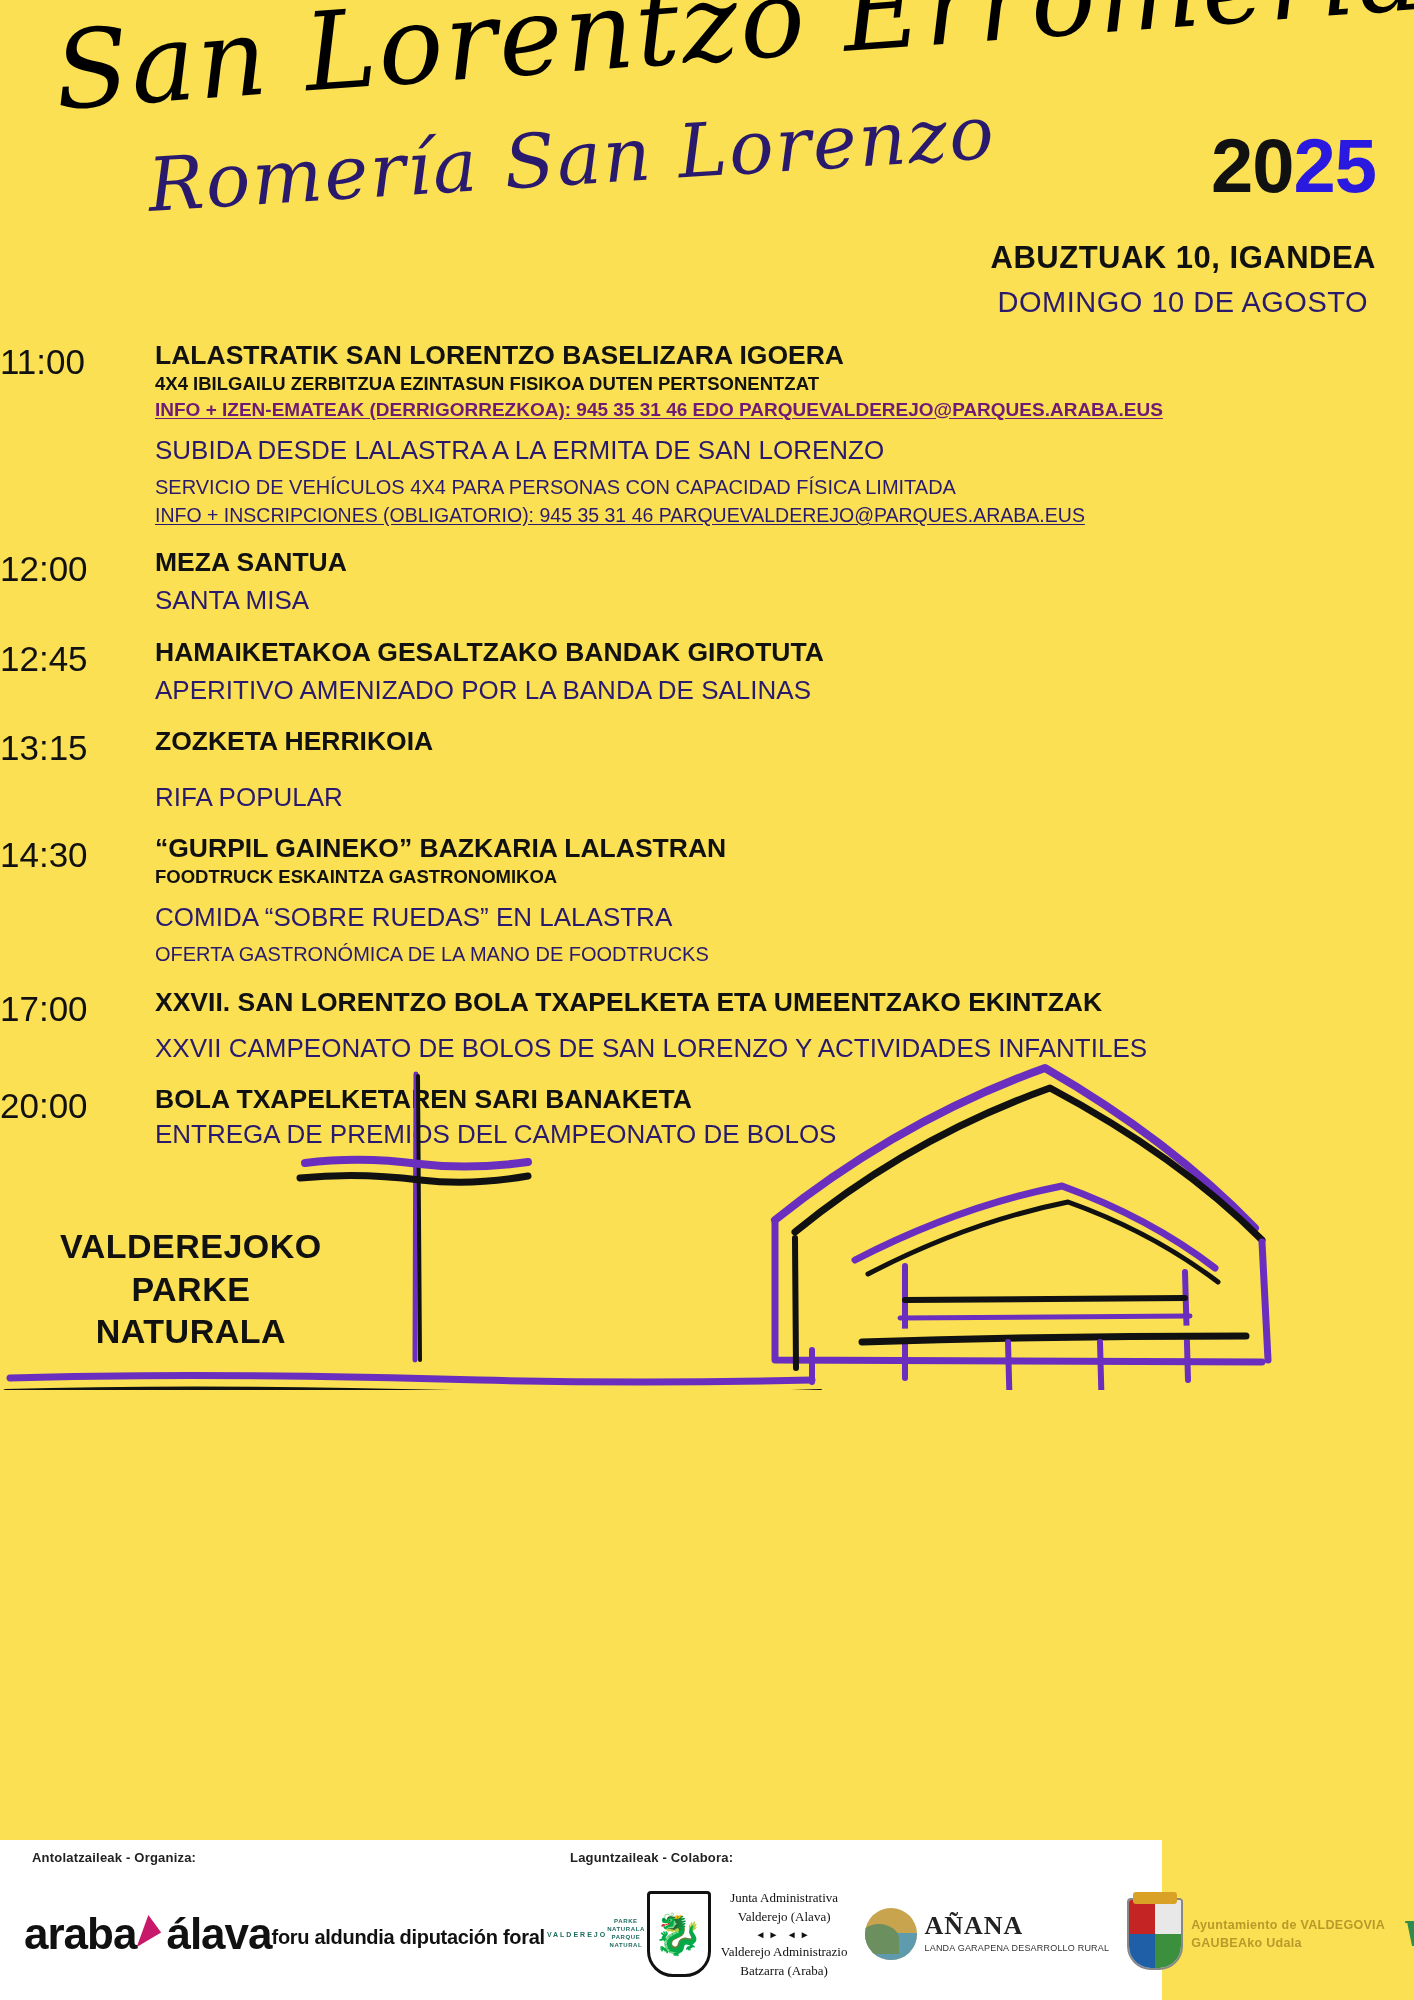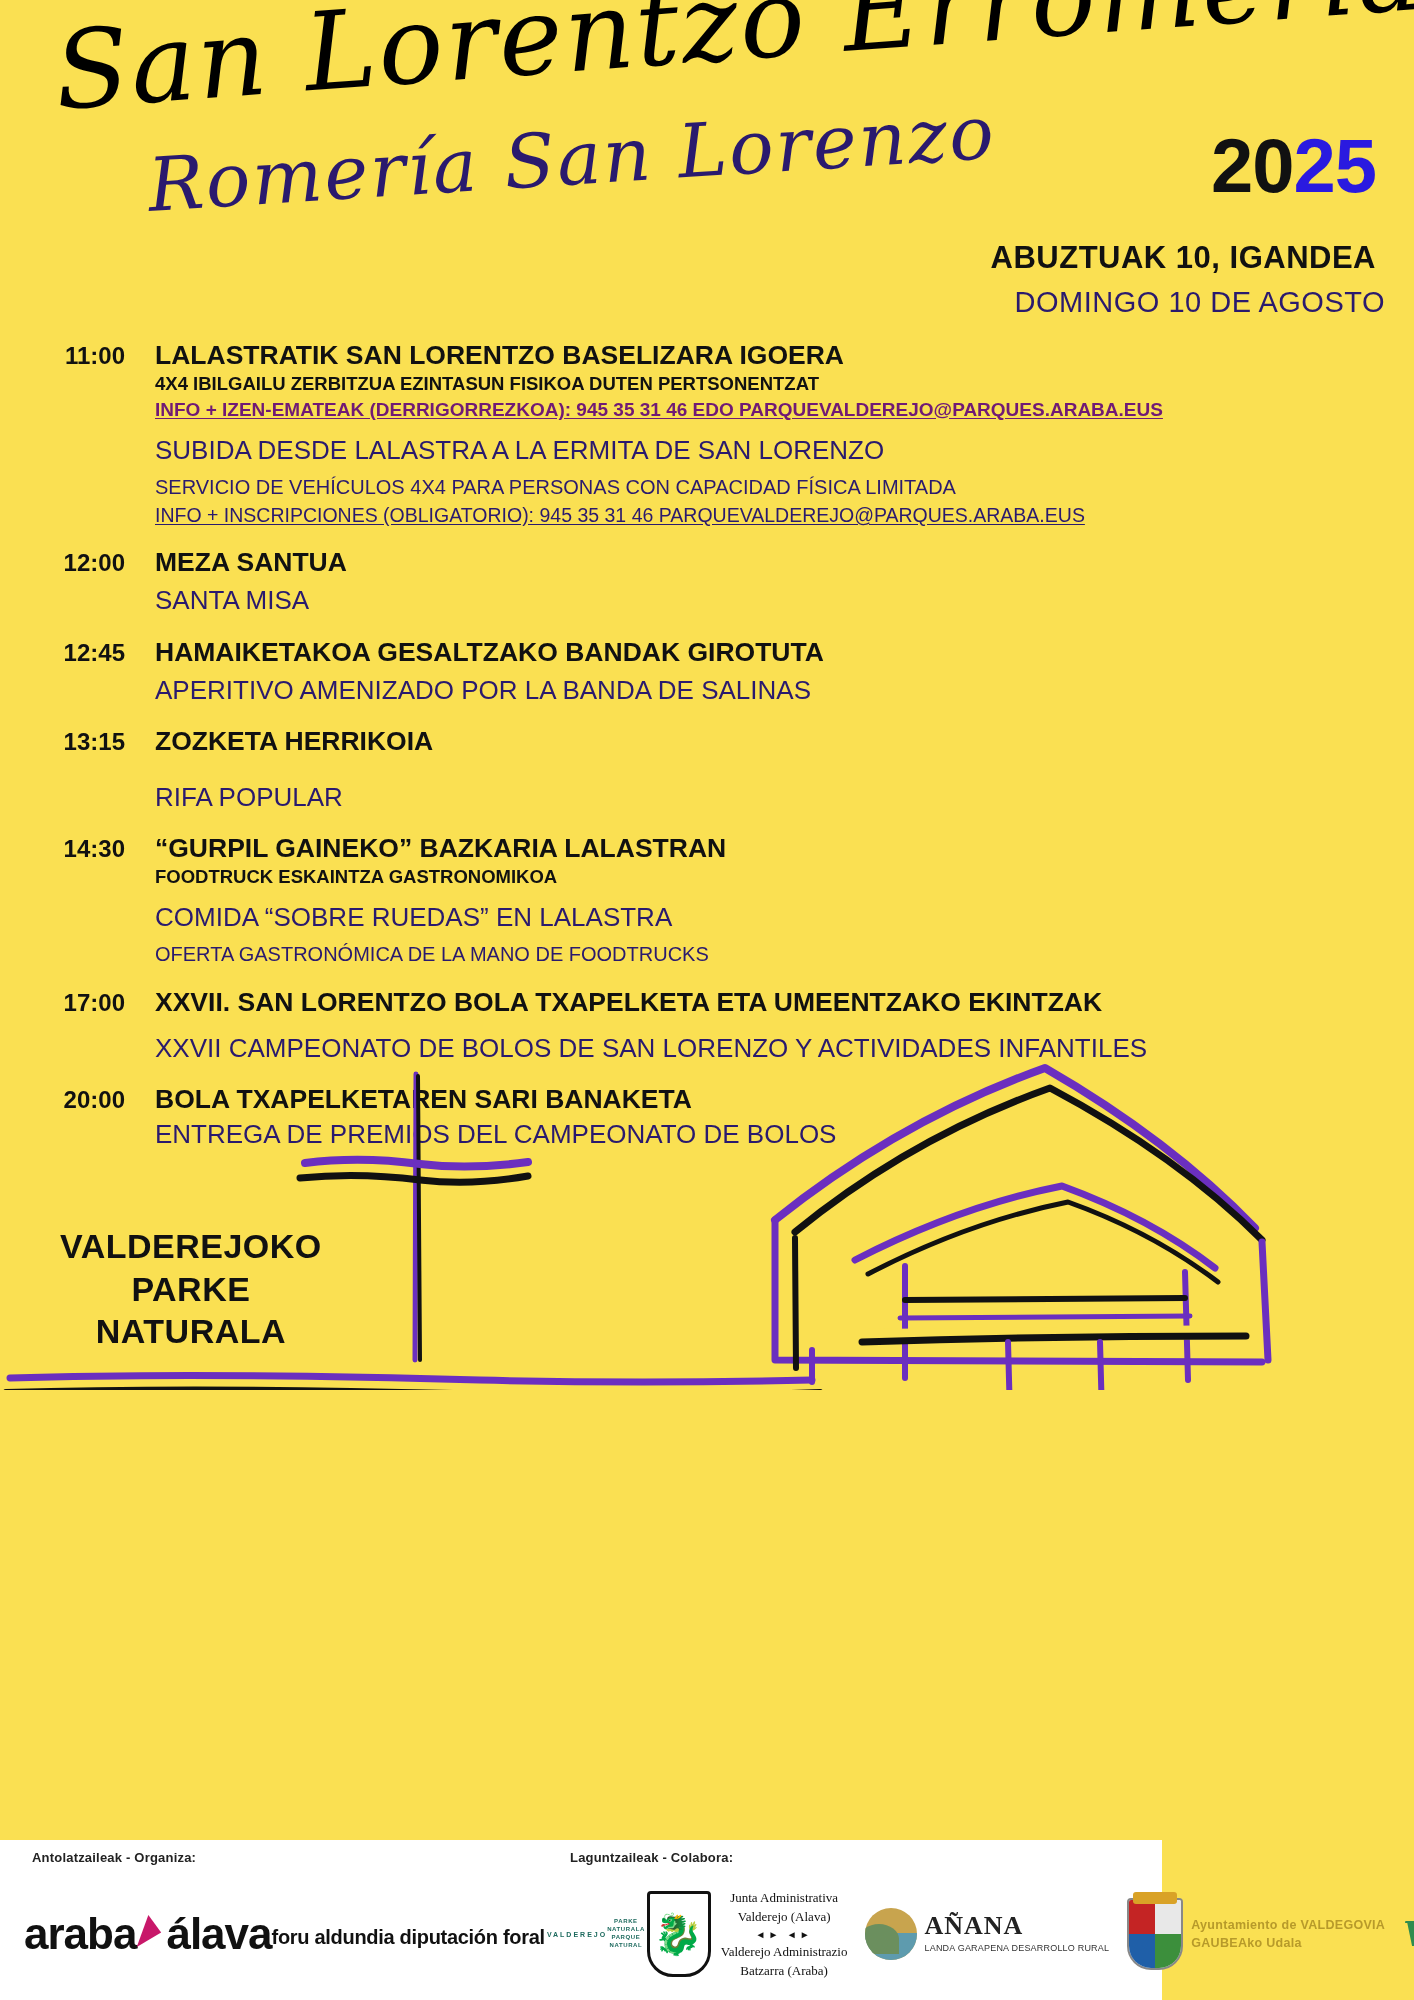--- a/index.html
+++ b/index.html
@@ -45,32 +45,32 @@
   }
   .year .y1{color:#111111;}
   .year .y2{color:#2A1AE0;}
 
   .date-eu{
     position:absolute;right:38px;top:240px;
     font-weight:700;font-size:31px;letter-spacing:0.5px;
     color:#111;text-align:right;white-space:nowrap;
   }
   .date-es{
-    position:absolute;right:29px;top:286px;
+    position:absolute;right:46px;top:286px;
     font-weight:400;font-size:29px;letter-spacing:0.5px;
     color:#2A1A6E;text-align:right;white-space:nowrap;
   }
 
   
   .schedule{position:absolute;left:0;top:340px;width:1414px;}
   .row{display:flex;align-items:flex-start;margin-bottom:6px;}
   .time{
     width:125px;flex:0 0 125px;
-    text-align:right;
-    font-weight:700;font-size:24px;color:#111;
+    text-align:left;
+    font-weight:400;font-size:35px;color:#111;
     padding-top:2px;padding-right:0;
     letter-spacing:0px;
   }
   .body{margin-left:30px;flex:1 1 auto;}
   .eu-main{
     font-weight:700;font-size:26.5px;color:#111;
     letter-spacing:0px;line-height:1.15;
     white-space:nowrap;
   }
   .eu-sub{

